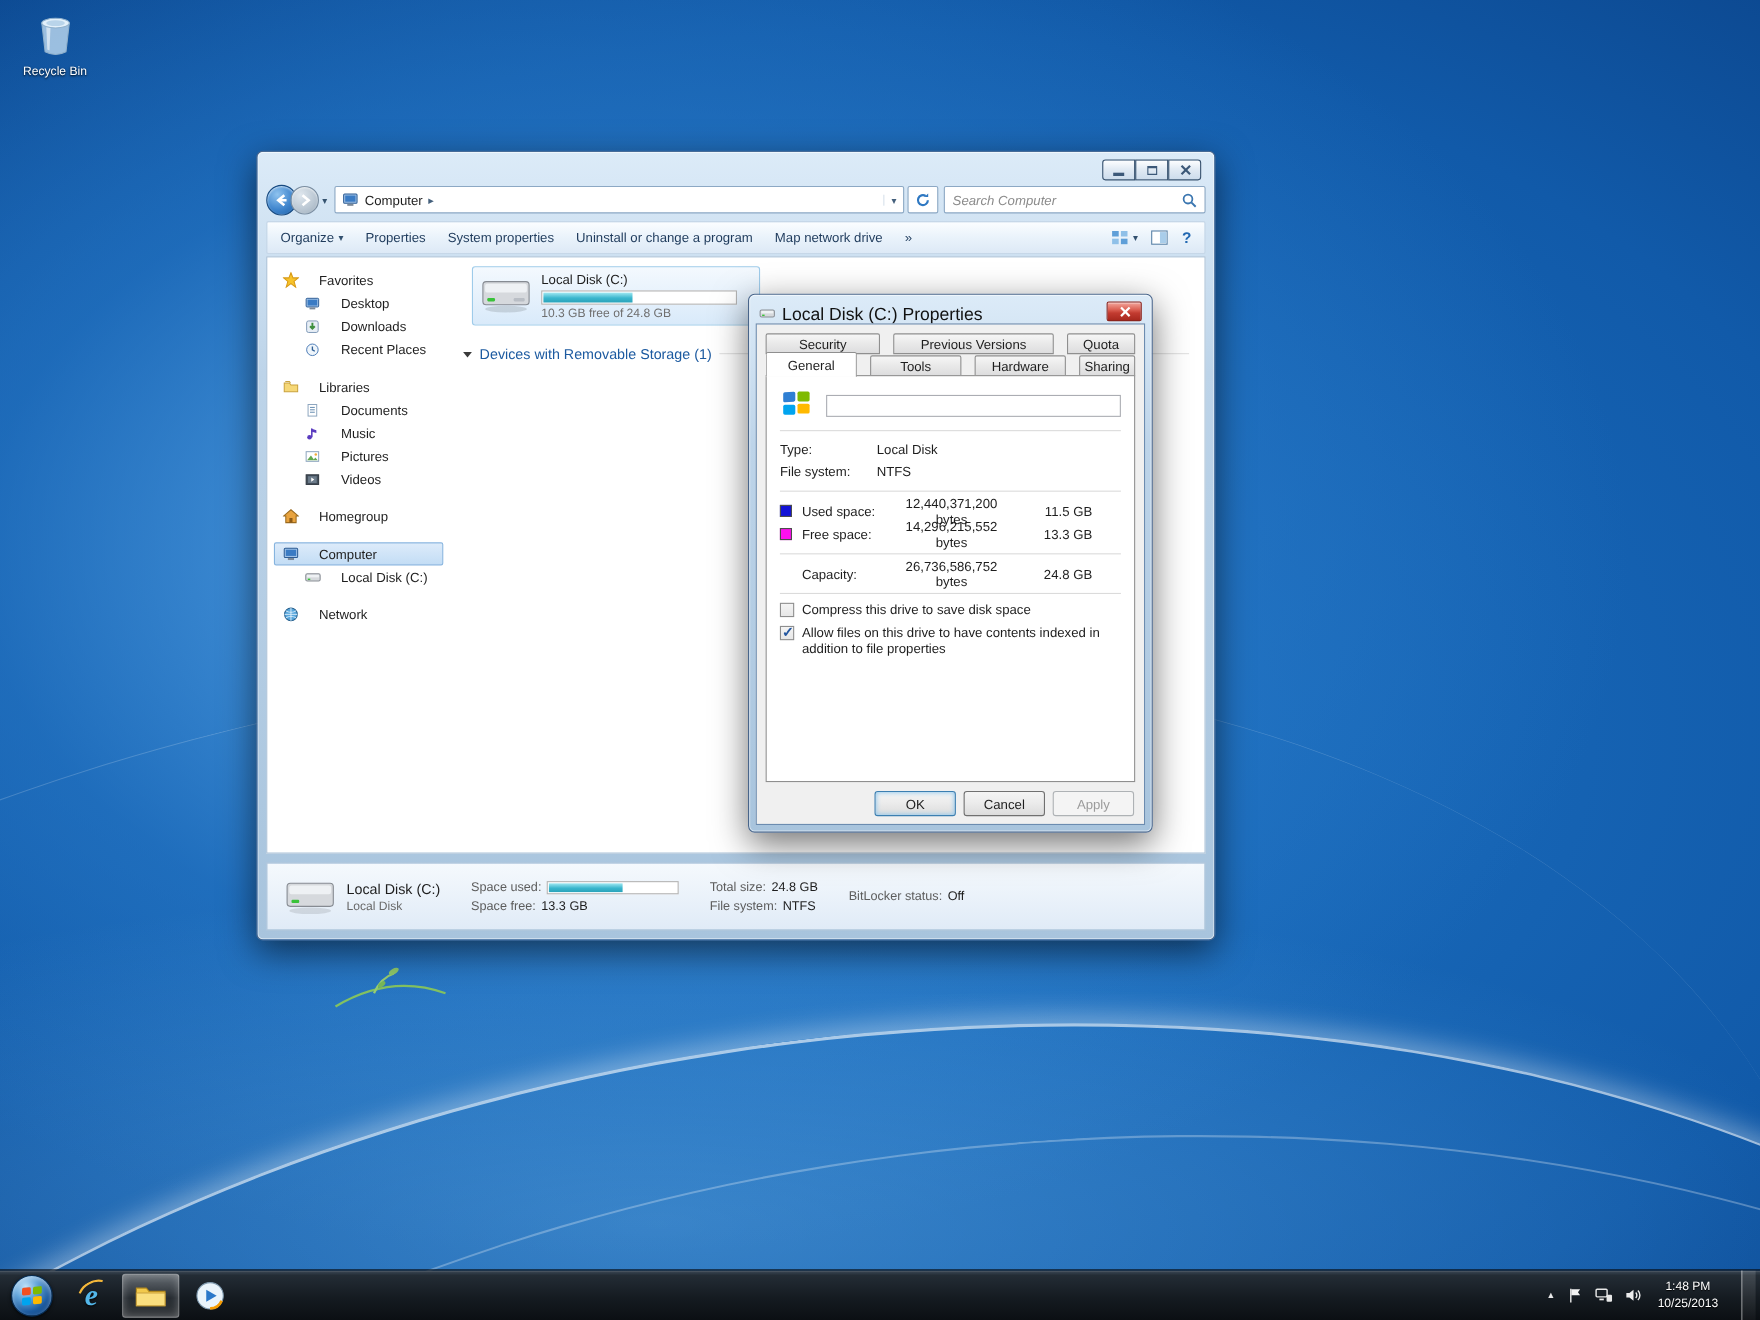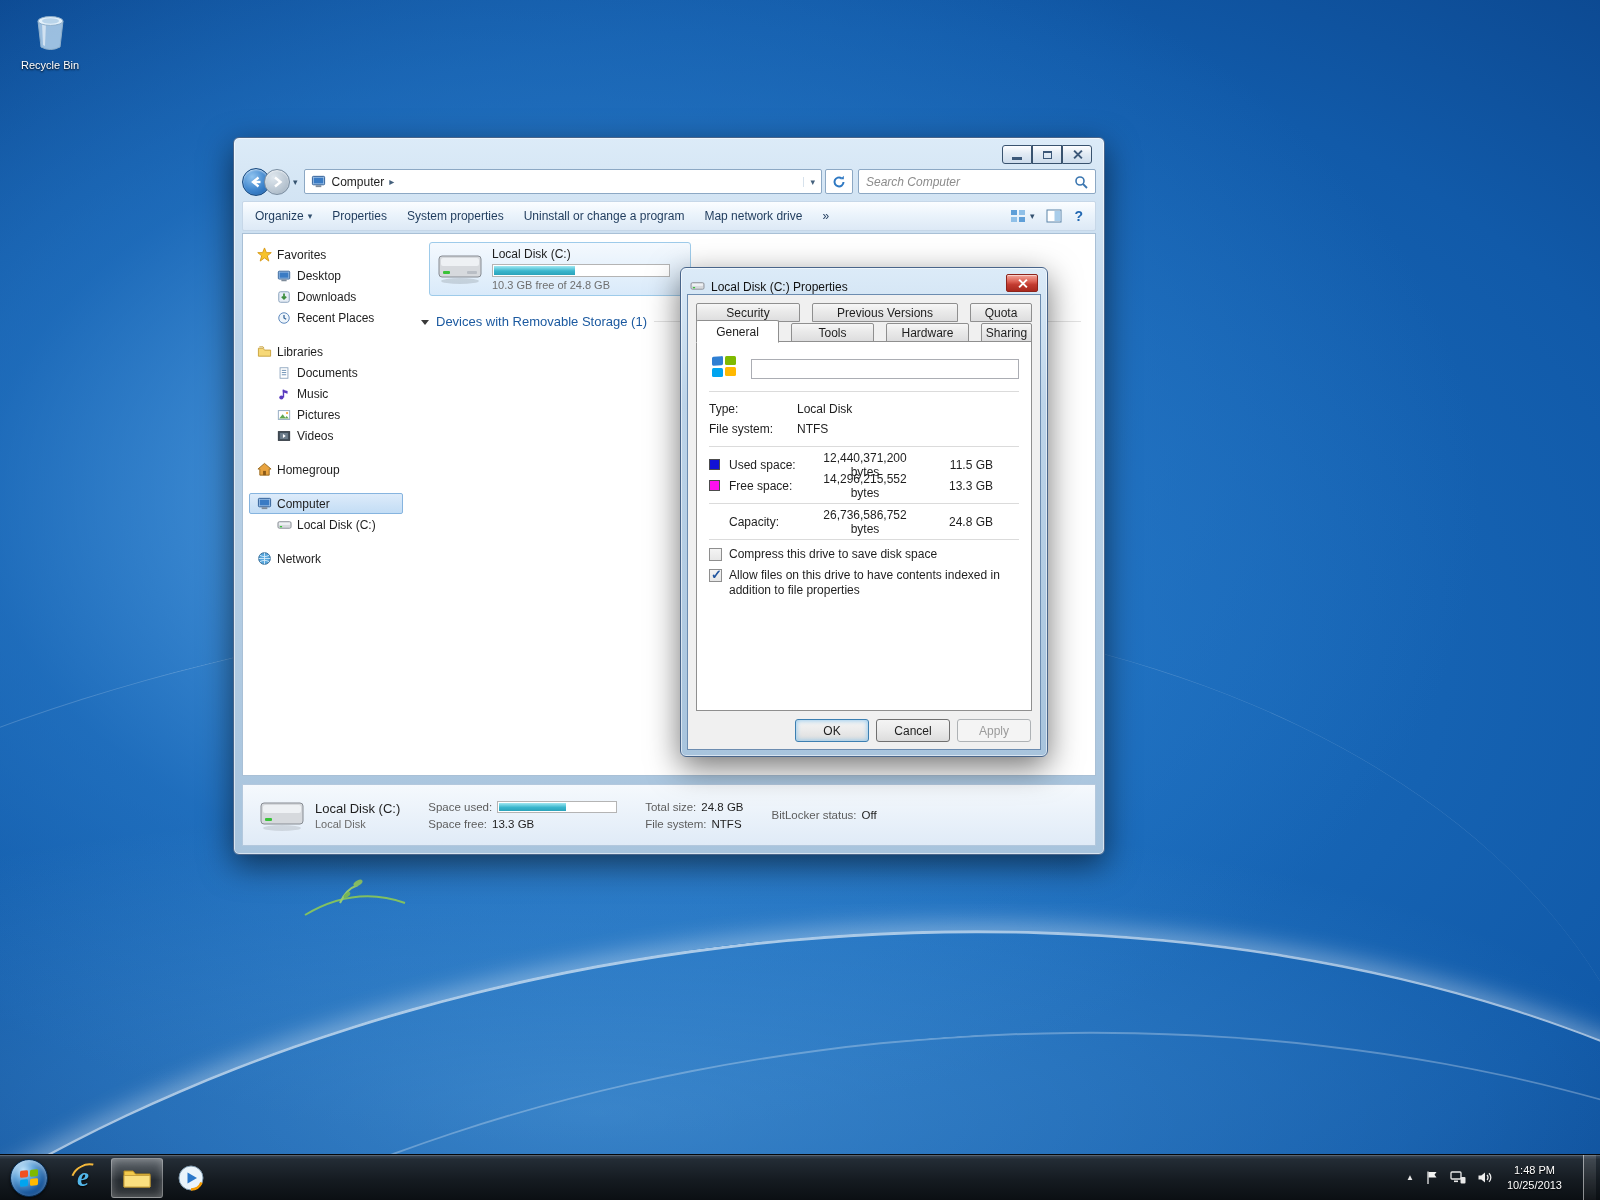--- a/index.html
+++ b/index.html
@@ -59,21 +59,21 @@
   .cmdbar{position:absolute;top:63px;left:8px;right:8px;height:30px;display:flex;align-items:center;gap:20px;
     padding:0 12px;background:linear-gradient(#fbfdff,#eaf3fb 48%,#dde9f6);border:1px solid #c6d7e8;border-radius:2px;
     color:#1f3b5c}
   .cmditem{display:flex;align-items:center;gap:4px;white-space:nowrap;cursor:default}
   .cmditem .cmdcaret{font-size:9px;color:#33516f}
   .cmdright{margin-left:auto;display:flex;align-items:center;gap:12px}
   .helpq{color:#2268b2;font-weight:bold;font-size:14px}
   
   .bodyarea{position:absolute;top:95px;left:8px;right:8px;bottom:78px;background:#fff;border:1px solid #a9c0d6;display:flex;overflow:hidden}
   .sidebar{width:164px;flex:none;padding:10px 4px 0 6px;overflow:hidden}
-  .srow{display:flex;align-items:center;gap:5px;height:21px;padding-left:6px;border:1px solid transparent;border-radius:2px}
+  .srow{display:flex;align-items:center;gap:18px;height:21px;padding-left:6px;border:1px solid transparent;border-radius:2px}
   .srow.child{padding-left:26px}
   .srow.sel{background:linear-gradient(#ddebfa,#c3ddf5);border-color:#86b4df}
   .sgap{height:13px}
   .ic{width:16px;height:16px;flex:none;display:flex;align-items:center;justify-content:center}
   .main{flex:1;padding:8px 14px;overflow:hidden}
   .grouphdr{display:flex;align-items:center;gap:7px;margin:6px 0 9px;color:#1c5aa0;font-size:13px}
   .grouptri{width:0;height:0;border-left:4px solid transparent;border-right:4px solid transparent;border-top:5px solid #3a3a3a;margin-top:2px}
   .grouprule{flex:1;height:1px;background:#e2e2e2}
   .drive-item{width:262px;display:flex;gap:9px;padding:4px 7px;margin-left:8px;border:1px solid transparent;border-radius:3px}
   .drive-item.selected{background:linear-gradient(#f4f9fe,#d9eafa);border-color:#9ecbea}
@@ -87,21 +87,21 @@
     padding:0 16px;background:linear-gradient(#f5f9fd,#e0ebf7);border:1px solid #b3c8dd}
   .dpcol1{display:flex;align-items:center;gap:10px}
   .dpname{font-size:13px}
   .dpkind{font-size:11px;color:#6a6a6a;margin-top:2px}
   .dprow{display:flex;align-items:center;gap:5px;height:17px;font-size:11.5px}
   .dplbl{color:#5d5d5d}
   .dpbar{width:120px;height:12px;border:1px solid #b4b4b4;background:#fff;position:relative}
   .dpfill{position:absolute;left:1px;top:1px;bottom:1px;width:57%;background:linear-gradient(#9fe8f2,#3ab6cd 55%,#2ba3ba)}
   
   #propsdlg{left:680px;top:267px;width:368px;height:490px;z-index:20}
-  .dlgtitle{height:37px;display:flex;align-items:center;gap:6px;padding:0 9px;font-size:12px;color:#111}
+  .dlgtitle{height:37px;display:flex;align-items:center;gap:6px;padding:0 9px;font-size:16px;color:#111}
   .closebtn{position:absolute;top:6px;right:9px;width:32px;height:18px;border:1px solid #8d241c;border-radius:2px;
     background:linear-gradient(#f3a79d,#dc6154 40%,#c23b30 60%,#a8281e);display:flex;align-items:center;justify-content:center;
     box-shadow:inset 0 1px 0 rgba(255,255,255,.5)}
   .dlginner{position:absolute;left:6px;right:6px;top:26px;bottom:6px;background:#f0f0f0;border:1px solid #6c8cb0}
   .tabrow{position:absolute;left:8px;right:8px;display:flex;gap:12px}
   .tabrow1{top:8px}.tabrow2{top:27px}
   .tab{height:19px;background:linear-gradient(#f6f6f6,#eaeaea 45%,#ddddde);border:1px solid #8f8f8f;
     border-radius:2px 2px 0 0;display:flex;align-items:center;justify-content:center;font-size:12px}
   .tab.active{background:#fff;height:23px;margin-top:-2px;border-bottom-color:#fff;z-index:6;position:relative}
   .tabpage{position:absolute;left:8px;right:8px;top:46px;bottom:38px;background:#fff;border:1px solid #8f8f8f;

